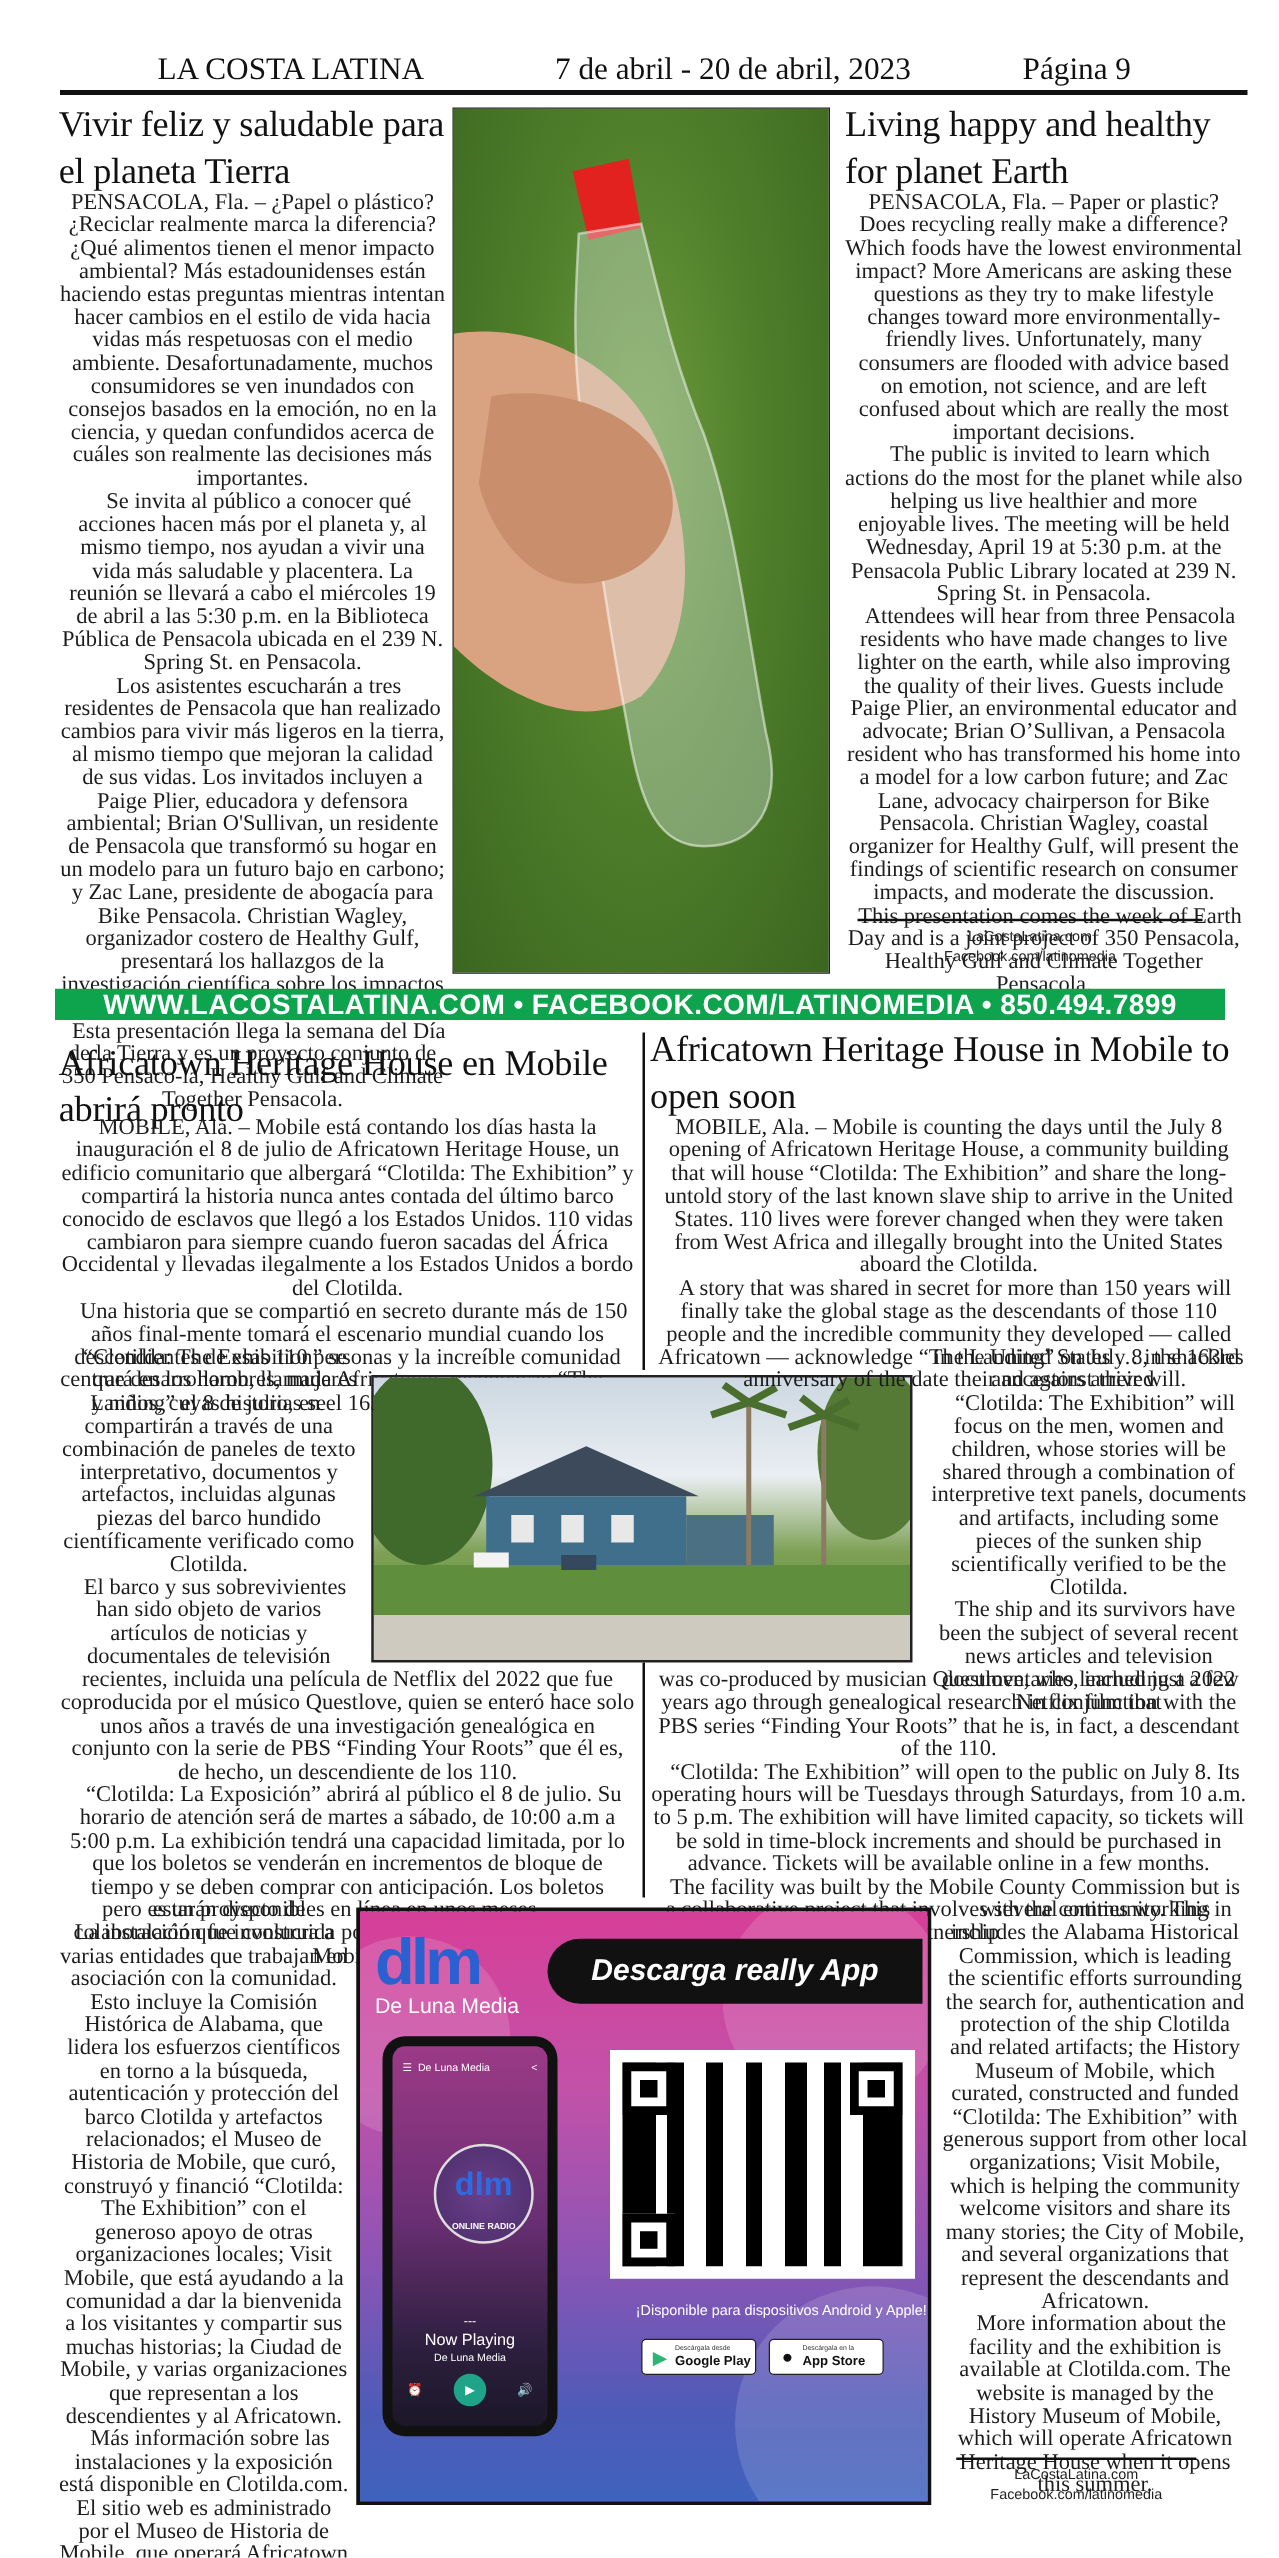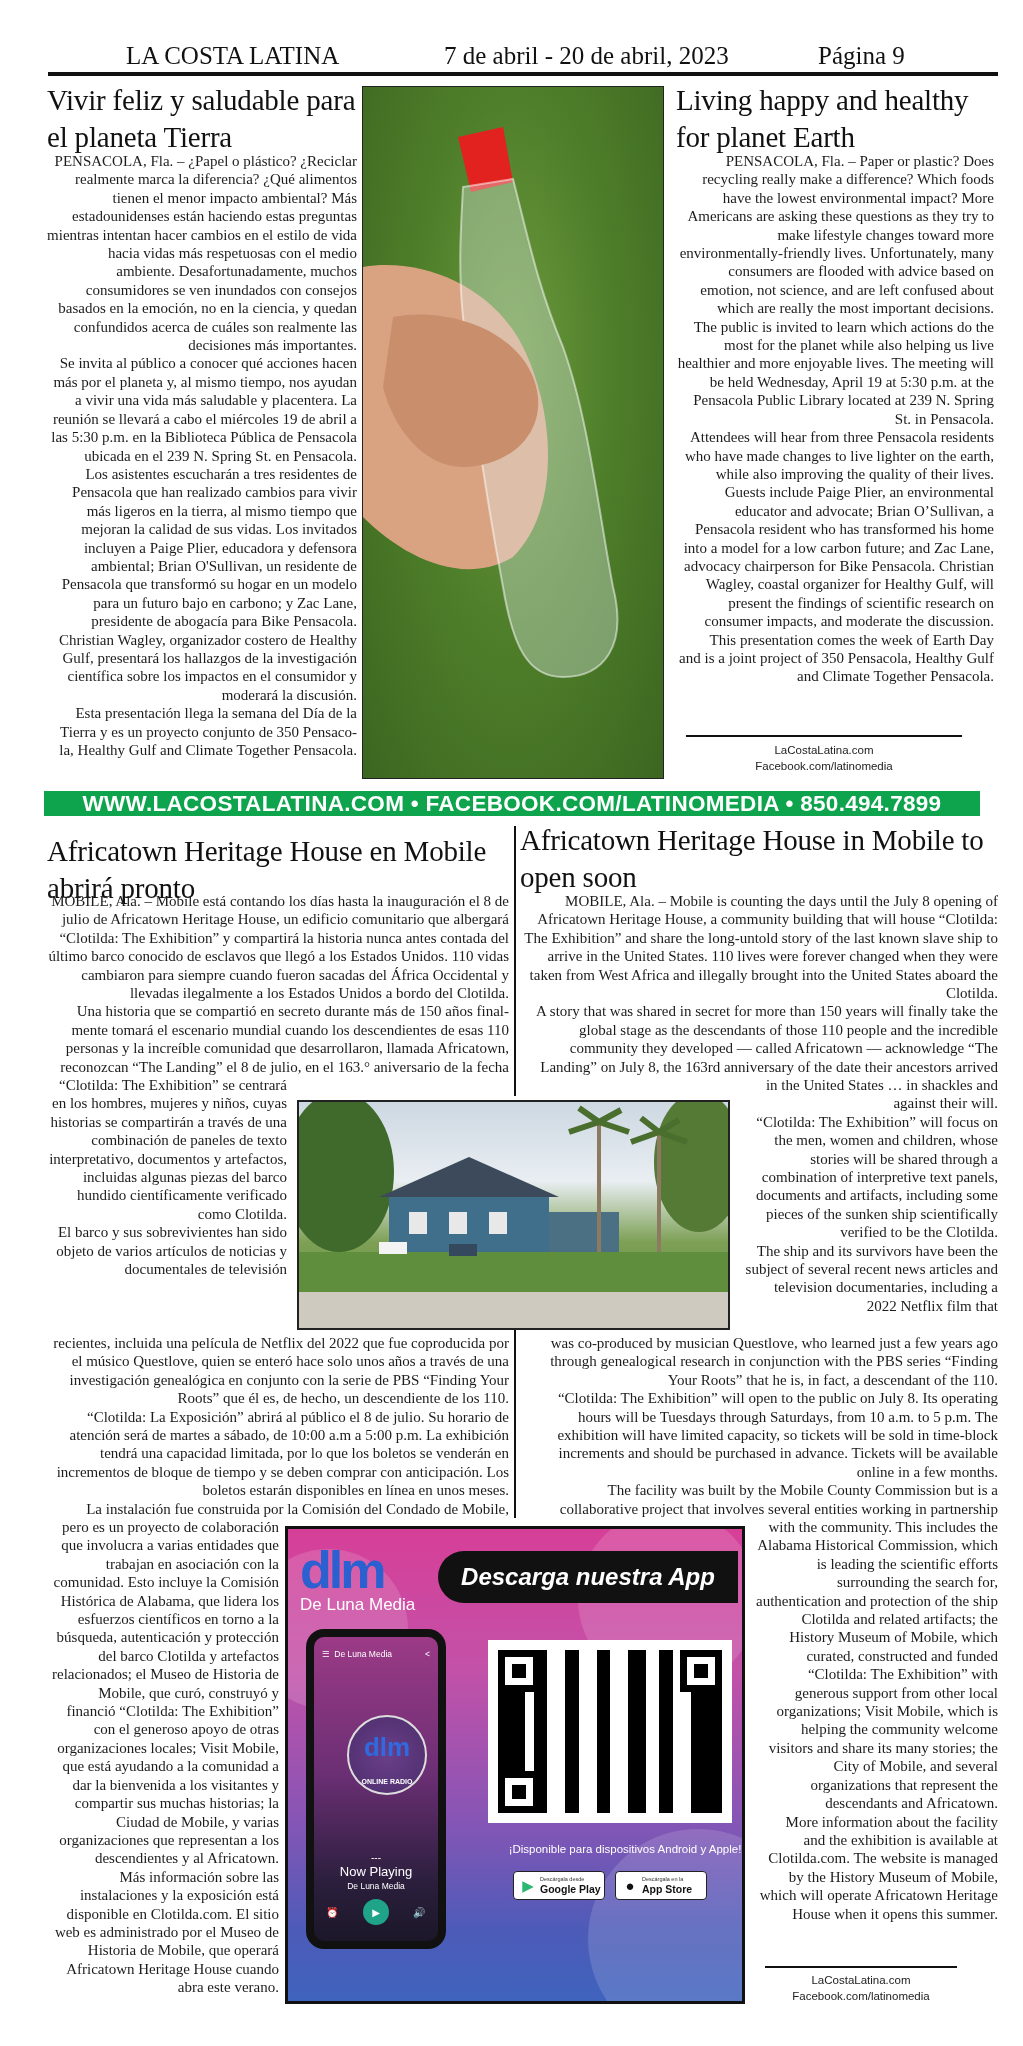--- a/index.html
+++ b/index.html
@@ -3,21 +3,21 @@
 <meta charset="utf-8">
 <style>
   * { box-sizing: border-box; margin: 0; padding: 0; }
   html, body { width: 1023px; height: 2046px; background: #fff; overflow: hidden; }
   body { position: relative; font-family: "Liberation Serif", "DejaVu Serif", serif; color: #1a1a1a; }
   .abs { position: absolute; }
   .masthead { left: 48px; top: 42px; width: 950px; height: 30px; font-size: 25px; color: #111; }
   .masthead span { position: absolute; top: 0; white-space: nowrap; }
   .mast-rule { left: 48px; top: 72px; width: 950px; height: 4px; background: #111; }
   .headline { font-size: 29px; line-height: 37px; color: #111; font-weight: normal; letter-spacing: -0.2px; }
-  .body-text { font-size: 15px; line-height: 18.4px; color: #1c1c1c; text-align: right; }
+  .body-text { font-size: 18px; line-height: 18.4px; color: #1c1c1c; text-align: center; }
   .body-text p { text-indent: 0; }
   .body-text p.ind { text-indent: 10px; }
   .photo-bottle { left: 362px; top: 86px; width: 302px; height: 693px; border: 1px solid #222;
     background: radial-gradient(ellipse at 50% 40%, #6c9a3e 0%, #4f7f2a 45%, #3b6620 100%); overflow: hidden; }
   .photo-house { left: 297px; top: 1100px; width: 433px; height: 230px; border: 2px solid #222;
     background: linear-gradient(180deg, #cdd8e2 0%, #e9eef2 35%, #7da055 62%, #6d9448 80%, #c9c6bd 100%); overflow: hidden; }
   .credit { font-family: "Liberation Sans", "DejaVu Sans", sans-serif; font-size: 11.5px; line-height: 16px; text-align: center; color: #222; }
   .credit-rule { height: 2px; background: #111; }
   .banner { left: 44px; top: 791px; width: 936px; height: 25px; background: #0ea44d; color: #fff;
     font-family: "Liberation Sans", "DejaVu Sans", sans-serif; font-weight: bold; font-size: 22.5px; line-height: 25px;
@@ -173,21 +173,21 @@
 
 <div class="abs ad">
   <div class="ad-circle" style="left:290px; top:-20px; width:180px; height:180px;"></div>
   <div class="ad-circle" style="left:-40px; top:20px; width:160px; height:160px;"></div>
   <div class="ad-circle" style="left:300px; top:300px; width:220px; height:220px;"></div>
 
   <div class="dlm-logo">
     <div class="dlm-letters">dlm</div>
     <div class="dlm-name">De Luna Media</div>
   </div>
-  <div class="ad-title">Descarga nuestra App</div>
+  <div class="ad-title">Descarga really App</div>
 
   <div class="phone">
     <div class="phone-screen">
       <div class="phone-bar">
         <span><span>☰</span>&nbsp;&nbsp;<span>De Luna Media</span></span>
         <span>&lt;</span>
       </div>
       <div class="phone-logo">
         dlm
         <small>ONLINE RADIO</small>

